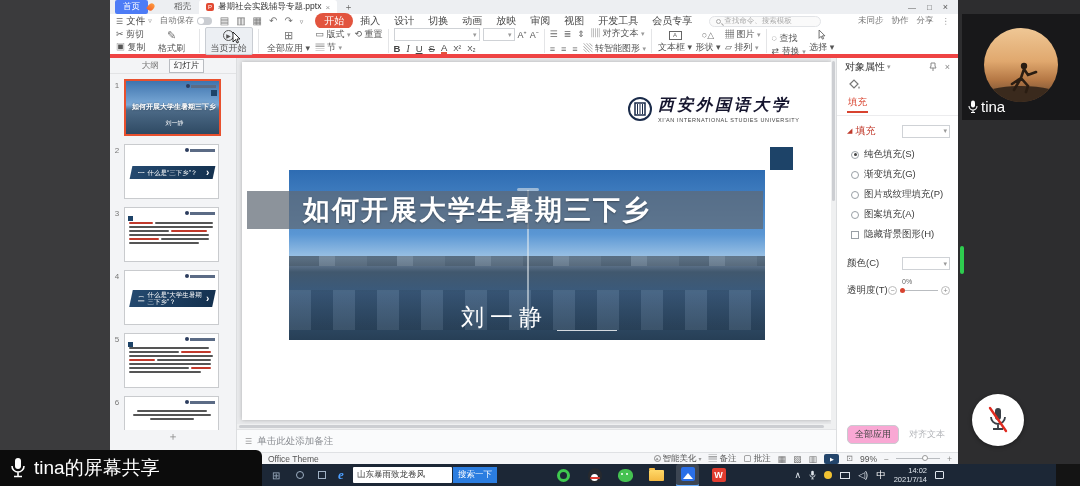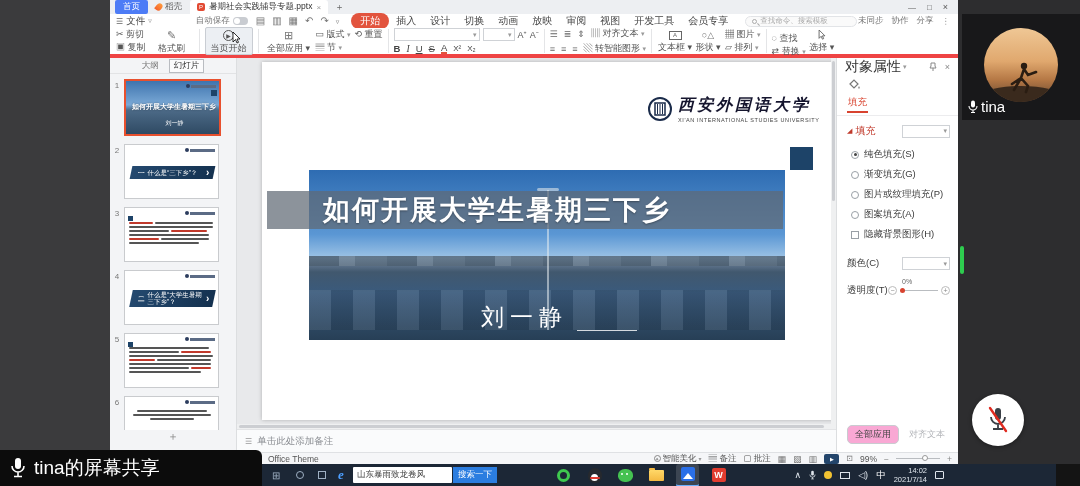--- a/index.html
+++ b/index.html
@@ -40,21 +40,21 @@
 <div class="screen">
 
   <div class="abs" style="left:958px;top:0;width:122px;height:486px;background:#2d2d2f;"></div>
 
   <div class="abs" style="left:110px;top:0;width:848px;height:464px;background:#fff;">
 
     <div class="abs flex" style="left:0;top:0;width:848px;height:14px;background:#edeff2;">
       <div class="flex" style="margin-left:5px;background:#4d7cf6;color:#fff;font-size:8.5px;padding:1px 8px;border-radius:2px;">
         <span>首页</span>
       </div>
-      <div class="flex" style="margin-left:8px;gap:3px;">
+      <div class="flex" style="margin-left:0;gap:20px;">
         <span style="width:6px;height:8px;background:linear-gradient(#ff9b3d,#f4622a);border-radius:50% 50% 50% 0;transform:rotate(40deg);"></span>
         <span style="font-size:8.5px;color:#555;">稻壳</span>
       </div>
       <div class="flex" style="margin-left:8px;height:14px;background:#fff;border-radius:3px 3px 0 0;padding:0 7px;gap:4px;">
         <span style="width:8px;height:8px;background:#e24a33;border-radius:2px;color:#fff;font-size:6px;display:flex;align-items:center;justify-content:center;">P</span>
         <span style="font-size:8.5px;color:#333;white-space:nowrap;">暑期社会实践辅导专题.pptx</span>
         <span style="font-size:8px;color:#999;">×</span>
       </div>
       <span style="margin-left:7px;font-size:9px;color:#666;">＋</span>
       <div style="flex:1;"></div>
@@ -65,21 +65,21 @@
       </div>
     </div>
 
     <div class="abs flex" style="left:0;top:14px;width:848px;height:14px;background:#fff;">
       <div class="flex" style="margin-left:6px;gap:3px;">
         <span style="font-size:8px;color:#666;">☰</span>
         <span style="font-size:9.5px;color:#444;">文件</span>
         <span style="font-size:7px;color:#888;">▿</span>
       </div>
       <div class="flex" style="margin-left:8px;gap:3px;">
-        <span style="font-size:8.5px;color:#777;margin-left:36px;">自动保存</span>
+        <span style="font-size:8.5px;color:#777;">自动保存</span>
         <span style="width:15px;height:8px;background:#c9ccd1;border-radius:4px;position:relative;display:inline-block;">
           <i style="position:absolute;left:1px;top:1px;width:6px;height:6px;border-radius:50%;background:#fff;"></i>
         </span>
       </div>
       <div class="flex" style="margin-left:8px;gap:7px;">
         <span class="ic">▤</span>
         <span class="ic">▥</span>
         <span class="ic">▦</span>
         <span class="ic">↶</span>
         <span class="ic">↷</span>
@@ -350,21 +350,21 @@
                 <div class="tline" style="width:44px;background:#555;"></div>
               </div>
           </div>
         </div>
       </div>
       <div style="text-align:center;color:#888;font-size:11px;line-height:10px;margin-top:1px;">＋</div>
     </div>
 
     <div class="abs" style="left:127px;top:58px;width:599px;height:366px;background:#e8e9eb;">
 
-      <div class="abs" style="left:5px;top:4px;width:589px;height:358px;background:#fff;box-shadow:0 0 4px rgba(0,0,0,.25);overflow:hidden;margin-left:20px;">
+      <div class="abs" style="left:5px;top:4px;width:589px;height:358px;background:#fff;box-shadow:0 0 4px rgba(0,0,0,.25);overflow:hidden;">
 
         <div class="abs flex" style="left:386px;top:33px;gap:6px;">
           <svg width="24" height="28" viewBox="0 0 24 28">
             <circle cx="12" cy="14" r="11" fill="none" stroke="#1a2b4a" stroke-width="2"></circle>
             <rect x="7" y="8" width="10" height="12" fill="none" stroke="#1a2b4a" stroke-width="1.5"></rect>
             <line x1="9.5" y1="9" x2="9.5" y2="19" stroke="#1a2b4a" stroke-width="1"></line>
             <line x1="12" y1="9" x2="12" y2="19" stroke="#1a2b4a" stroke-width="1"></line>
             <line x1="14.5" y1="9" x2="14.5" y2="19" stroke="#1a2b4a" stroke-width="1"></line>
           </svg>
           <div>
@@ -401,21 +401,21 @@
     <div class="abs" style="left:127px;top:424px;width:599px;height:5px;background:#eff0f1;">
       <div style="margin:1px 2px;height:3px;width:585px;background:#ccced2;border-radius:2px;"></div>
     </div>
     <div class="abs flex" style="left:127px;top:429px;width:599px;height:23px;background:#fafbfc;border-top:1px solid #e3e4e6;gap:5px;padding-left:8px;">
       <span style="font-size:8px;color:#999;">☰</span>
       <span style="font-size:9.5px;color:#8a8d92;">单击此处添加备注</span>
     </div>
 
     <div class="abs" style="left:726px;top:58px;width:122px;height:394px;background:#fff;border-left:1px solid #dcdee0;">
       <div class="flex" style="height:18px;padding:0 8px;">
-        <span style="font-size:14px;color:#333;">对象属性</span>
+        <span style="font-size:10px;color:#333;">对象属性</span>
         <span style="font-size:7px;color:#999;margin-left:2px;">▾</span>
         <div style="flex:1;"></div>
         <svg width="8" height="10" viewBox="0 0 8 10" style="margin-right:8px;">
           <path d="M2 1 h4 v3 l1 2 h-6 l1 -2 z M4 6 v3" fill="none" stroke="#888" stroke-width="1"></path>
         </svg>
         <span style="font-size:9px;color:#888;">×</span>
       </div>
       <div style="padding:2px 0 0 10px;">
         <svg width="14" height="13" viewBox="0 0 14 13">
           <path d="M3 6 L7 2 L11 6 L7 10 Z" fill="none" stroke="#777" stroke-width="1.2"></path>

